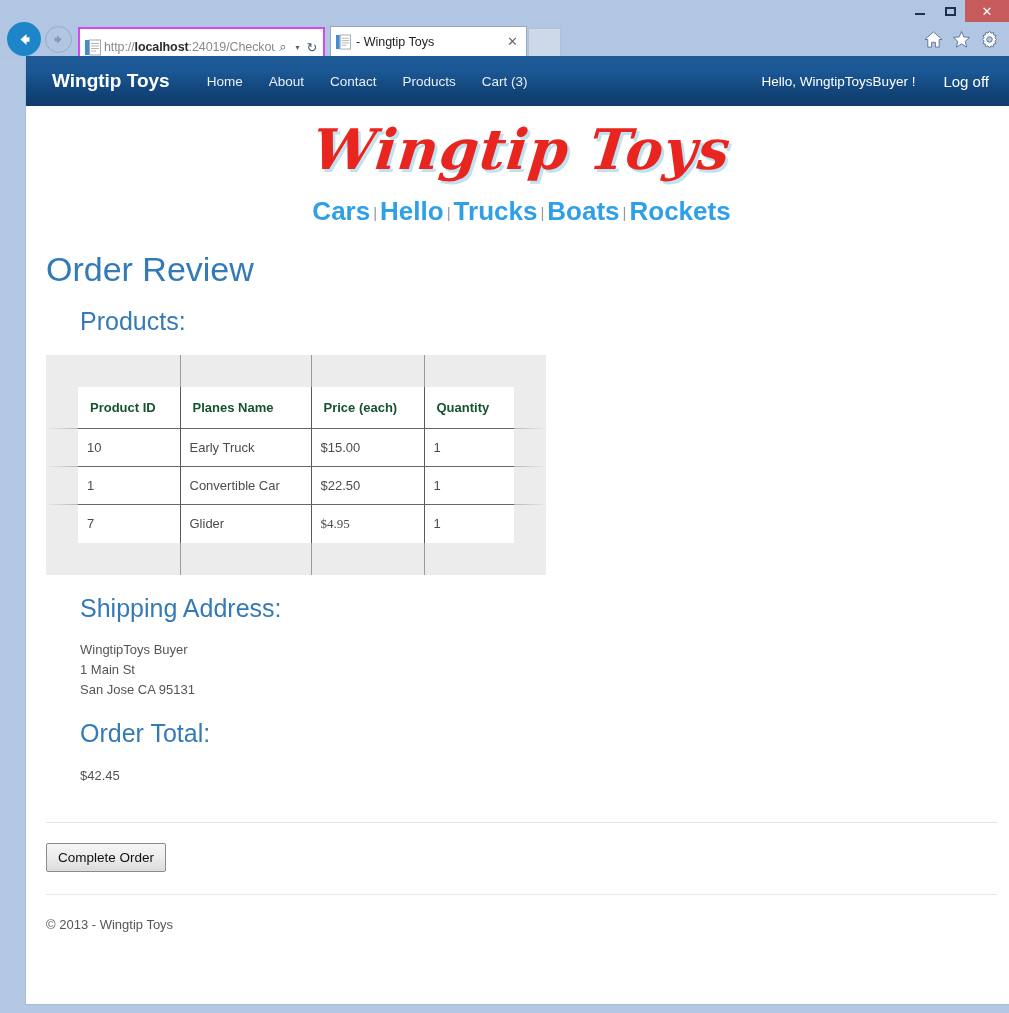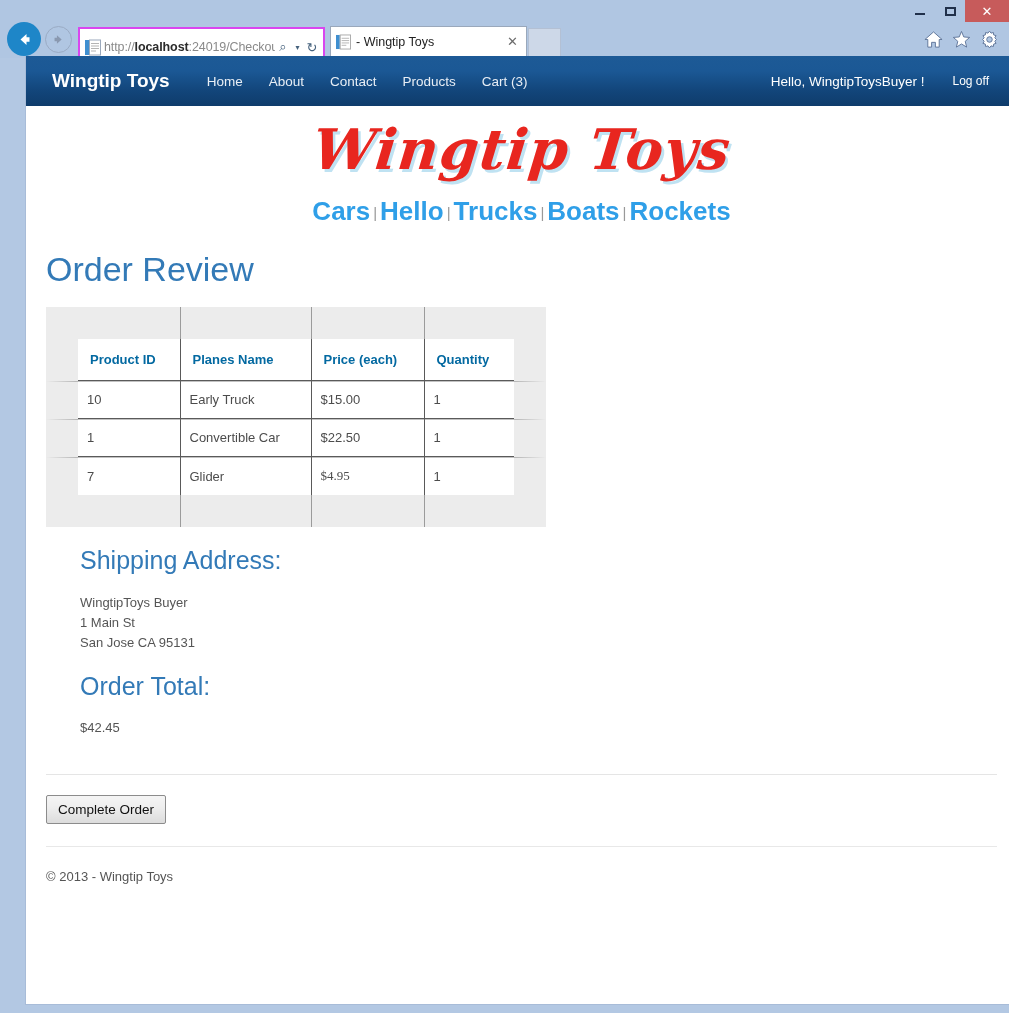--- a/index.html
+++ b/index.html
@@ -121,21 +121,21 @@
   #brand {
     font-size: 19px; font-weight: bold; color: #fff;
     margin-right: 24px; white-space: nowrap;
   }
   .navlink {
     font-size: 13.5px; color: #e8eef5;
     padding: 0 13px; white-space: nowrap;
   }
   #nav-right { margin-left: auto; display: flex; align-items: center; }
   #nav-hello { font-size: 13.5px; color: #fff; padding-right: 28px; white-space: nowrap; }
-  #nav-logoff { font-size: 12px; color: #fff; padding-right: 6px; white-space: nowrap; }
+  #nav-logoff { font-size: 15px; color: #fff; padding-right: 6px; white-space: nowrap; }
 
   
   #page { padding: 0 12px; }
 
   #logo-wrap { text-align: center; padding-top: 8px; }
   #logo {
     font-family: "DejaVu Serif", serif;
     font-style: italic;
     font-size: 56px;
     font-weight: bold;
@@ -185,21 +185,21 @@
   #grid th, #grid td {
     border-right: 1px solid #5a5a5a;
     padding: 11px 0 11px 9px;
     text-align: left;
     font-size: 13px;
     color: #4c4c4c;
     vertical-align: middle;
     background: #fff;
   }
   #grid th {
-    font-weight: bold; color: #0369a1;
+    font-weight: bold; color: #14532d;
     border-bottom: 1px solid #5a5a5a;
     padding-top: 13px; padding-bottom: 13px; padding-left: 12px;
   }
   #grid tbody tr td { border-bottom: 1px solid #5a5a5a; }
   #grid tbody tr:last-child td { border-bottom: none; }
   #grid th:last-child, #grid td:last-child { border-right: none; }
   
   .gutter-rule {
     position: absolute; left: 0; width: 500px; height: 1px;
     background: linear-gradient(to right, rgba(120,120,120,0) 0%, rgba(120,120,120,0.45) 6%, rgba(120,120,120,0.45) 94%, rgba(120,120,120,0) 100%);
@@ -316,20 +316,21 @@
       <div id="logo-wrap">
         <div id="logo">Wingtip Toys</div>
       </div>
 
       <div id="cats">
         <a href="#">Cars</a><span class="sep">|</span><a href="#">Hello</a><span class="sep">|</span><a href="#">Trucks</a><span class="sep">|</span><a href="#">Boats</a><span class="sep">|</span><a href="#">Rockets</a>
       </div>
 
       <h1 id="page-title">Order Review</h1>
 
+      <h2 class="sec">Products:</h2>
 
       <div id="grid-wrap">
         <table id="grid">
           <thead>
             <tr>
               <th style="width:102px">Product ID</th>
               <th style="width:131px">Planes Name</th>
               <th style="width:113px">Price (each)</th>
               <th style="width:90px">Quantity</th>
             </tr>

